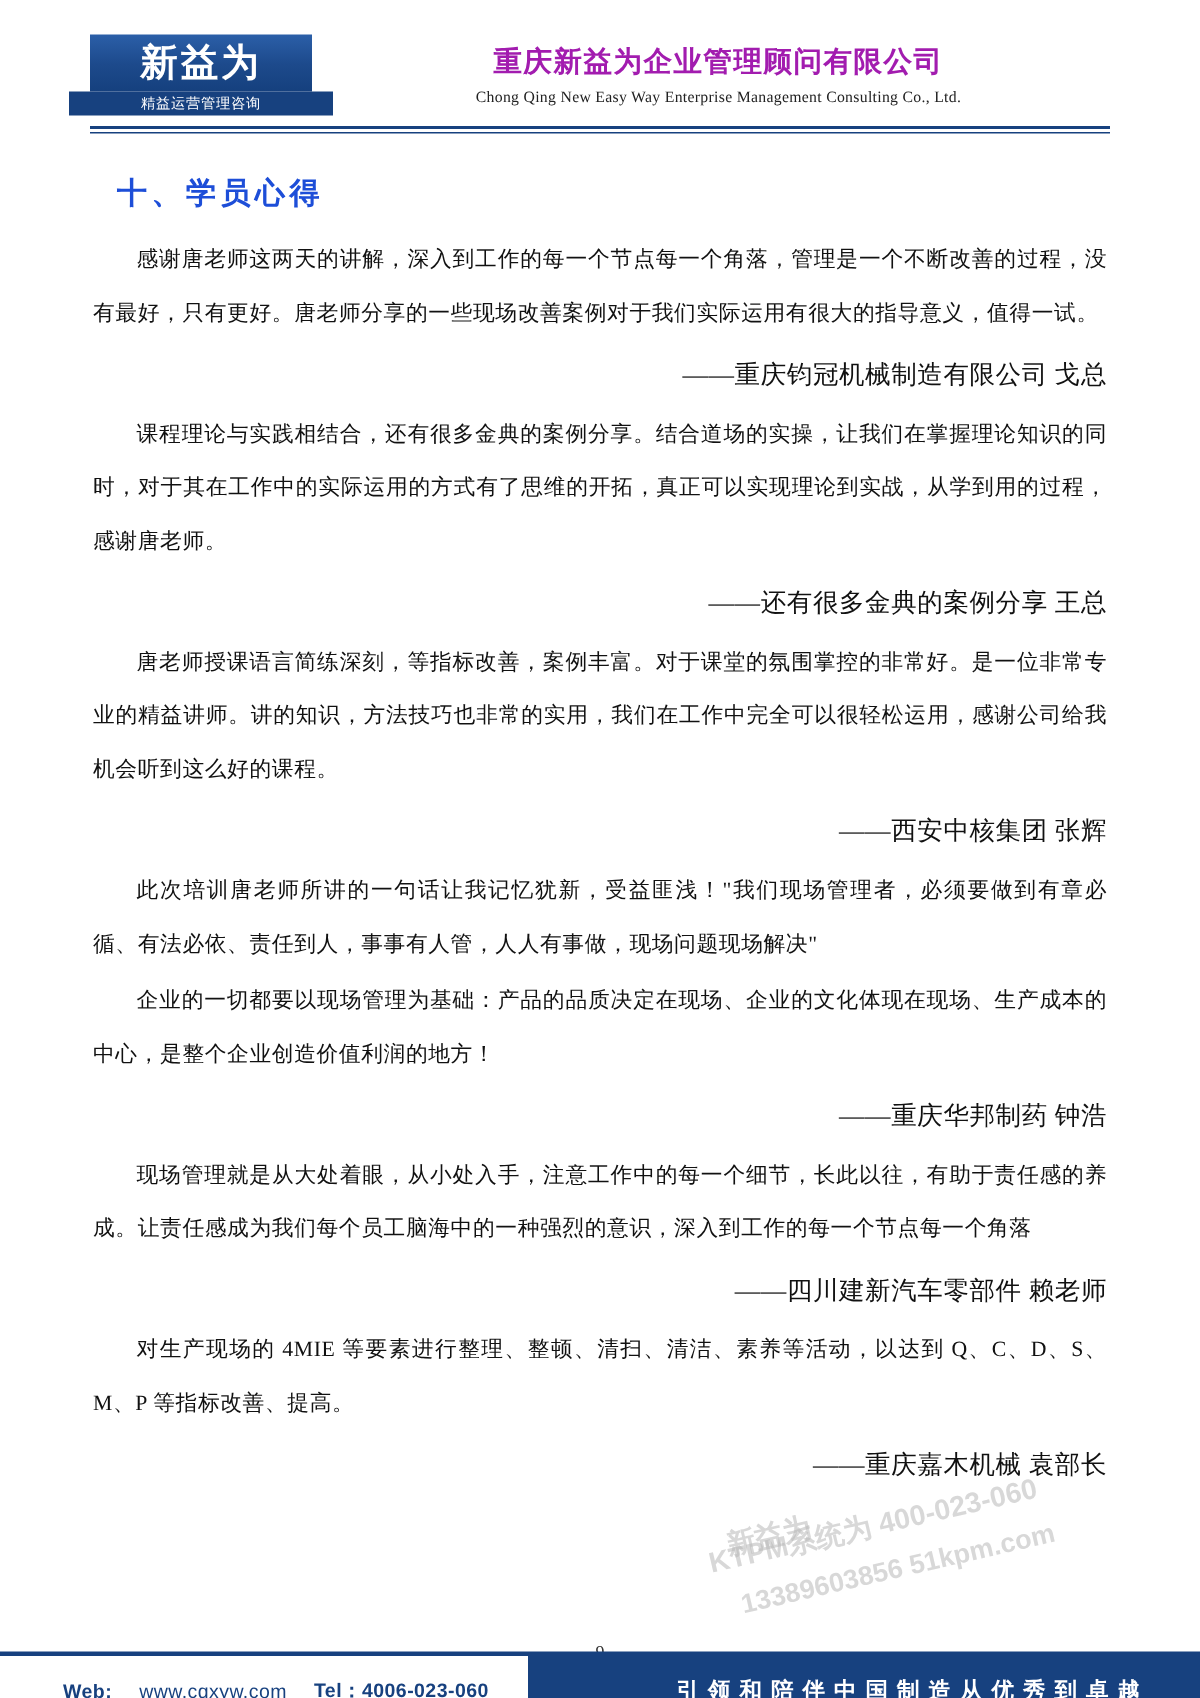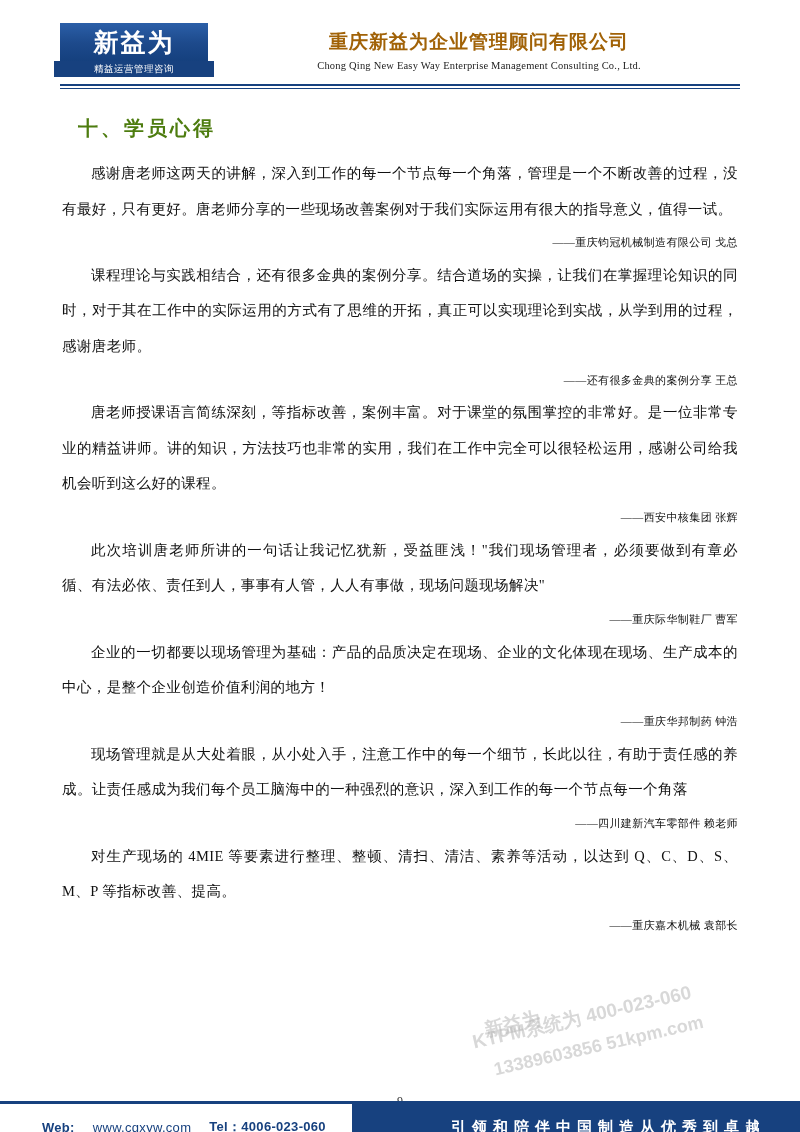--- a/index.html
+++ b/index.html
@@ -47,41 +47,41 @@
     font-family: "Liberation Sans", sans-serif;
     font-weight: bold;
     font-size: 25px;
     letter-spacing: 2px;
     display: flex;
     align-items: center;
     justify-content: center;
     line-height: 1;
   }
   .logo-sub {
-    width: 160px;
+    width: 176px;
     height: 16px;
     background: #17417f;
     color: #ffffff;
     font-family: "Liberation Sans", sans-serif;
     font-size: 9.5px;
     letter-spacing: 0.5px;
     display: flex;
     align-items: center;
     justify-content: center;
   }
   .header-titles {
     flex: 1;
     text-align: center;
     padding-left: 10px;
   }
   .company-cn {
     font-family: "Liberation Serif", serif;
     font-size: 19px;
     font-weight: bold;
-    color: #a16207;
+    color: #a21caf;
     letter-spacing: 1px;
     line-height: 1.4;
   }
   .company-en {
     font-family: Liberation Serif, serif;
     font-size: 10.5px;
     color: #222222;
     letter-spacing: 0.2px;
     margin-top: 4px;
   }
@@ -91,40 +91,40 @@
     border-bottom: 1px solid #17417f;
     height: 2px;
   }
 
   
   .section-title {
     margin: 26px 0 0 78px;
     font-family: "Liberation Sans", sans-serif;
     font-size: 20px;
     font-weight: bold;
-    color: #4d7c0f;
+    color: #1d4ed8;
     letter-spacing: 3px;
   }
 
   
   .content {
     margin: 14px 62px 0 62px;
     position: relative;
   }
   .para {
     font-size: 14.5px;
     color: #111111;
     line-height: 2.45;
     text-align: justify;
     text-indent: 2em;
     margin: 0 0 2px 0;
     letter-spacing: 0.4px;
   }
   .attrib {
-    font-size: 11px;
+    font-size: 17px;
     color: #111111;
     line-height: 2.45;
     text-align: right;
     margin: 0 0 2px 0;
     letter-spacing: 0.4px;
   }
 
   
   .watermark {
     position: absolute;
@@ -265,21 +265,20 @@
     <p class="para">感谢唐老师这两天的讲解，深入到工作的每一个节点每一个角落，管理是一个不断改善的过程，没有最好，只有更好。唐老师分享的一些现场改善案例对于我们实际运用有很大的指导意义，值得一试。</p>
     <p class="attrib">——重庆钧冠机械制造有限公司  戈总</p>
 
     <p class="para">课程理论与实践相结合，还有很多金典的案例分享。结合道场的实操，让我们在掌握理论知识的同时，对于其在工作中的实际运用的方式有了思维的开拓，真正可以实现理论到实战，从学到用的过程，感谢唐老师。</p>
     <p class="attrib">——还有很多金典的案例分享    王总</p>
 
     <p class="para">唐老师授课语言简练深刻，等指标改善，案例丰富。对于课堂的氛围掌控的非常好。是一位非常专业的精益讲师。讲的知识，方法技巧也非常的实用，我们在工作中完全可以很轻松运用，感谢公司给我机会听到这么好的课程。</p>
     <p class="attrib">——西安中核集团  张辉</p>
 
     <p class="para">此次培训唐老师所讲的一句话让我记忆犹新，受益匪浅！"我们现场管理者，必须要做到有章必循、有法必依、责任到人，事事有人管，人人有事做，现场问题现场解决"</p>
-    <p class="attrib">——重庆际华制鞋厂  曹军</p>
 
     <p class="para">企业的一切都要以现场管理为基础：产品的品质决定在现场、企业的文化体现在现场、生产成本的中心，是整个企业创造价值利润的地方！</p>
     <p class="attrib">——重庆华邦制药  钟浩</p>
 
     <p class="para">现场管理就是从大处着眼，从小处入手，注意工作中的每一个细节，长此以往，有助于责任感的养成。让责任感成为我们每个员工脑海中的一种强烈的意识，深入到工作的每一个节点每一个角落</p>
     <p class="attrib">——四川建新汽车零部件  赖老师</p>
 
     <p class="para">对生产现场的 4MIE 等要素进行整理、整顿、清扫、清洁、素养等活动，以达到 Q、C、D、S、M、P 等指标改善、提高。</p>
     <p class="attrib">——重庆嘉木机械  袁部长</p>
 

